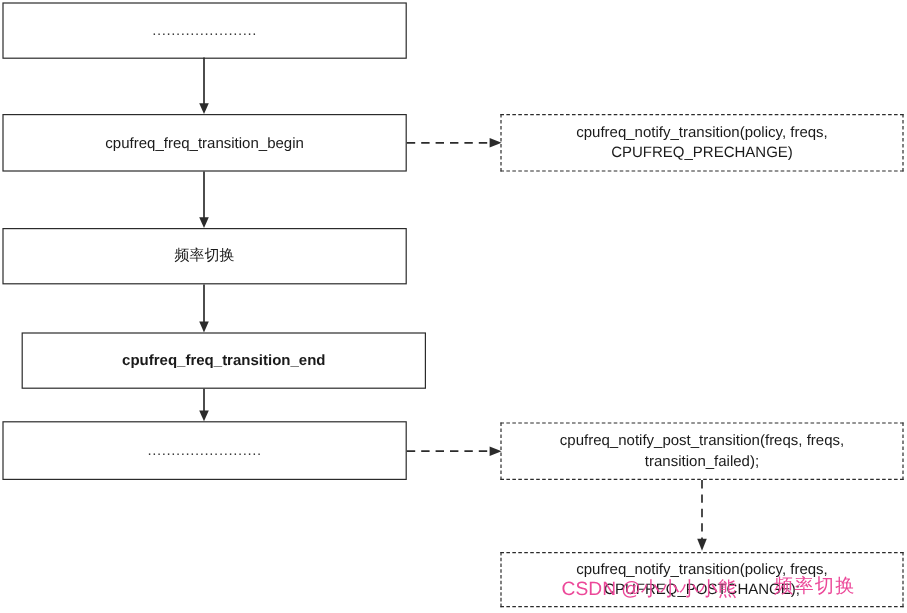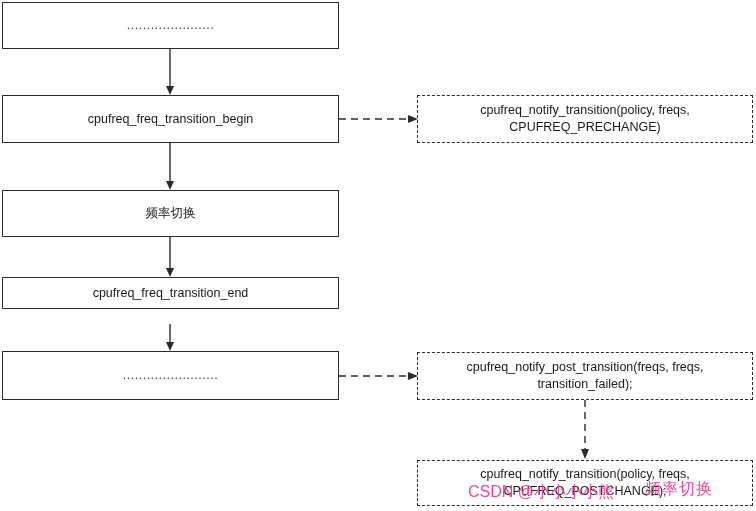--- a/index.html
+++ b/index.html
@@ -83,21 +83,21 @@
   </div>
 
   <div class="node solid-box" style="left:2px; top:190px; width:337px; height:47px;">
     <span class="label">频率切换</span>
   </div>
 
   <div class="node solid-box" style="left:2px; top:95px; width:337px; height:48px;">
     <span class="label">cpufreq_freq_transition_begin</span>
   </div>
 
-  <div class="node solid-box" style="left:2px; top:277px; width:337px; height:32px;">
+  <div class="node solid-box" style="left:18px; top:277px; width:337px; height:47px;font-weight:bold;">
     <span class="label">cpufreq_freq_transition_end</span>
   </div>
 
   <div class="node solid-box" style="left:2px; top:351px; width:337px; height:49px;">
     <span class="label dots">........................</span>
   </div>
 
   <div class="node dashed-box" style="left:417px; top:95px; width:336px; height:48px;">
     <span class="label">cpufreq_notify_transition(policy, freqs,
 CPUFREQ_PRECHANGE)</span>

